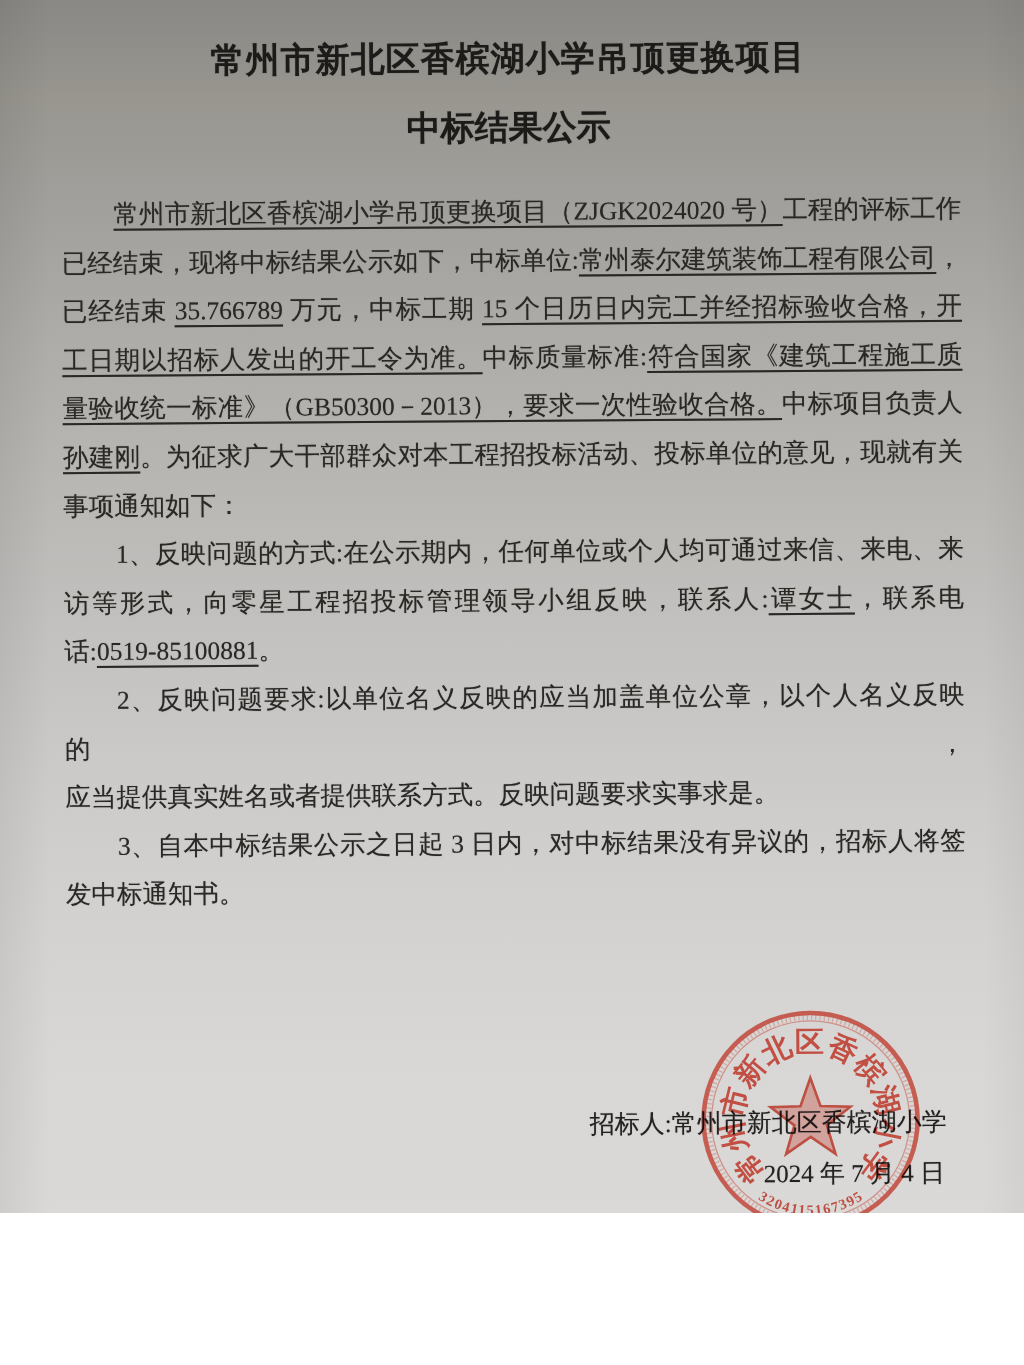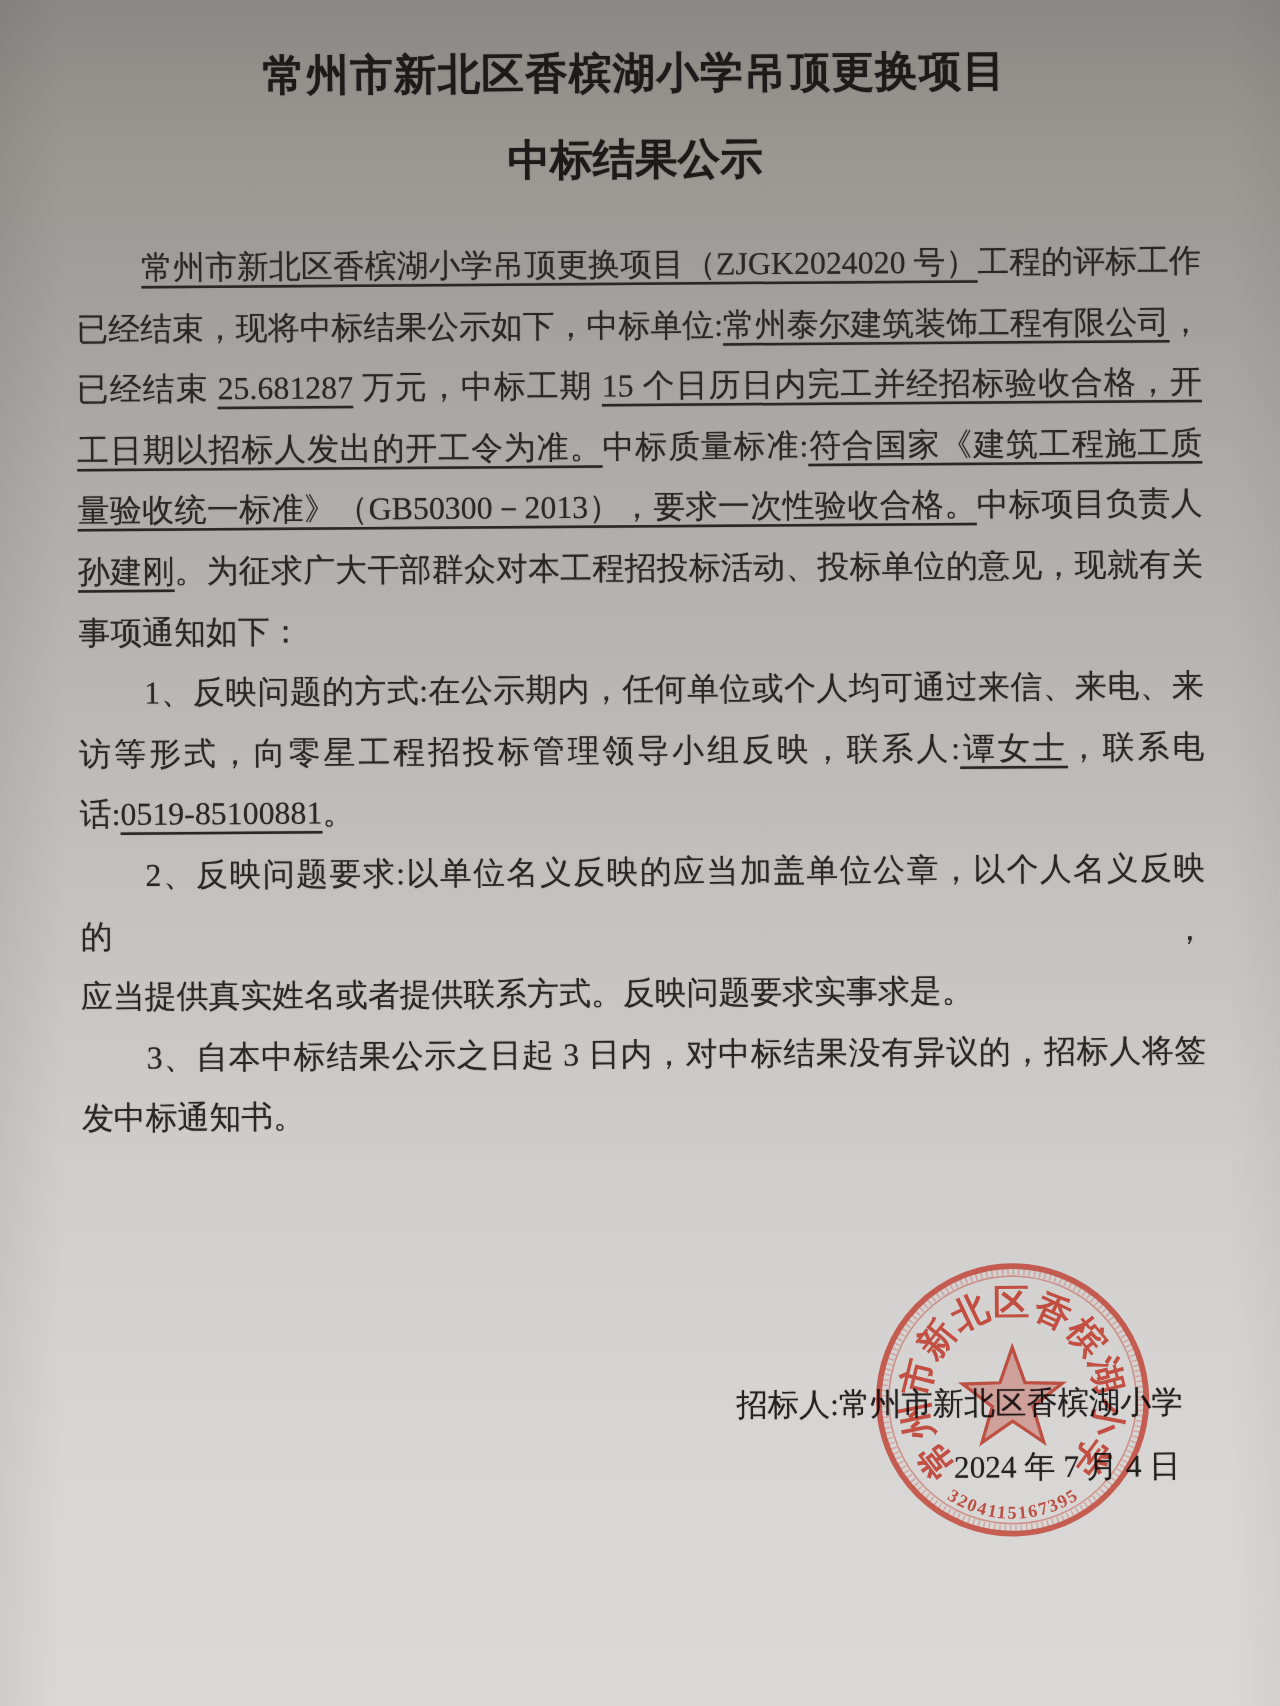--- a/index.html
+++ b/index.html
@@ -1,17 +1,17 @@
 <!DOCTYPE html>
 <html><head>
 <meta charset="utf-8">
 <style>
   html,body { margin:0; padding:0; }
   .page {
-    position:relative; width:1024px; height:1365px; overflow:hidden;
+    position:relative; width:1024px; height:1213px; overflow:hidden;
     background:
       linear-gradient(90deg, rgba(0,0,0,.06) 0%, rgba(0,0,0,0) 5%, rgba(0,0,0,0) 96%, rgba(0,0,0,.04) 100%),
       linear-gradient(180deg, #8a8885 0%, #98968f 8%, #a3a19e 18%, #aeaca9 28%,
         #b9b7b4 40%, #c4c2c0 53%, #cdccca 66%, #d4d3d1 78%, #d8d7d5 88%, #dad9d7 100%);
     font-family:"Liberation Serif","DejaVu Serif",serif;
     color:#292825;
   }
   .sheet { position:absolute; inset:0; transform:rotate(-0.4deg); transform-origin:50% 50%; }
   .title-block { text-align:center; padding-top:36px; font-weight:bold; color:#1c1b19;
     text-shadow:0 0 1px rgba(25,24,22,.55); }
@@ -40,21 +40,21 @@
   <div class="sheet">
 
     <div class="title-block">
       <div class="title-line1">常州市新北区香槟湖小学吊顶更换项目</div>
       <div class="title-line2">中标结果公示</div>
     </div>
 
     <div class="body-block">
       <div class="ln jl ind"><span class="u">常州市新北区香槟湖小学吊顶更换项目（ZJGK2024020 号）</span><span>工程的评标工作</span></div>
       <div class="ln jl"><span>已经结束，现将中标结果公示如下，中标单位:</span><span class="u">常州泰尔建筑装饰工程有限公司</span><span>，</span></div>
-      <div class="ln jl"><span>已经结束 </span><span class="u">25.681287</span><span> 万元，中标工期 </span><span class="u">15 个日历日内完工并经招标验收合格，开</span></div>
+      <div class="ln jl"><span>已经结束 </span><span class="u">35.766789</span><span> 万元，中标工期 </span><span class="u">15 个日历日内完工并经招标验收合格，开</span></div>
       <div class="ln jl"><span class="u">工日期以招标人发出的开工令为准。</span><span>中标质量标准:</span><span class="u">符合国家《建筑工程施工质</span></div>
       <div class="ln jl"><span class="u">量验收统一标准》（GB50300－2013），要求一次性验收合格。</span><span>中标项目负责人</span></div>
       <div class="ln jl"><span class="u">孙建刚</span><span>。为征求广大干部群众对本工程招投标活动、投标单位的意见，现就有关</span></div>
       <div class="ln"><span>事项通知如下：</span></div>
       <div class="ln jl ind"><span>1、反映问题的方式:在公示期内，任何单位或个人均可通过来信、来电、来</span></div>
       <div class="ln jl"><span>访等形式，向零星工程招投标管理领导小组反映，联系人:</span><span class="u">谭女士</span><span>，联系电</span></div>
       <div class="ln"><span>话:</span><span class="u">0519-85100881</span><span>。</span></div>
       <div class="ln jl ind"><span>2、反映问题要求:以单位名义反映的应当加盖单位公章，以个人名义反映的，</span></div>
       <div class="ln"><span>应当提供真实姓名或者提供联系方式。反映问题要求实事求是。</span></div>
       <div class="ln jl ind"><span>3、自本中标结果公示之日起 3 日内，对中标结果没有异议的，招标人将签</span></div>

